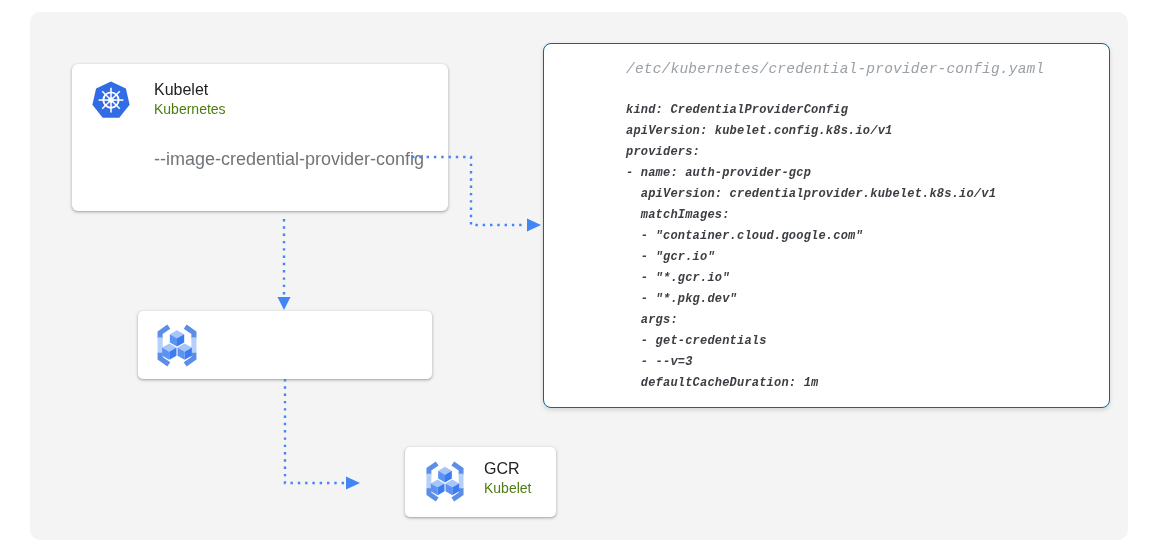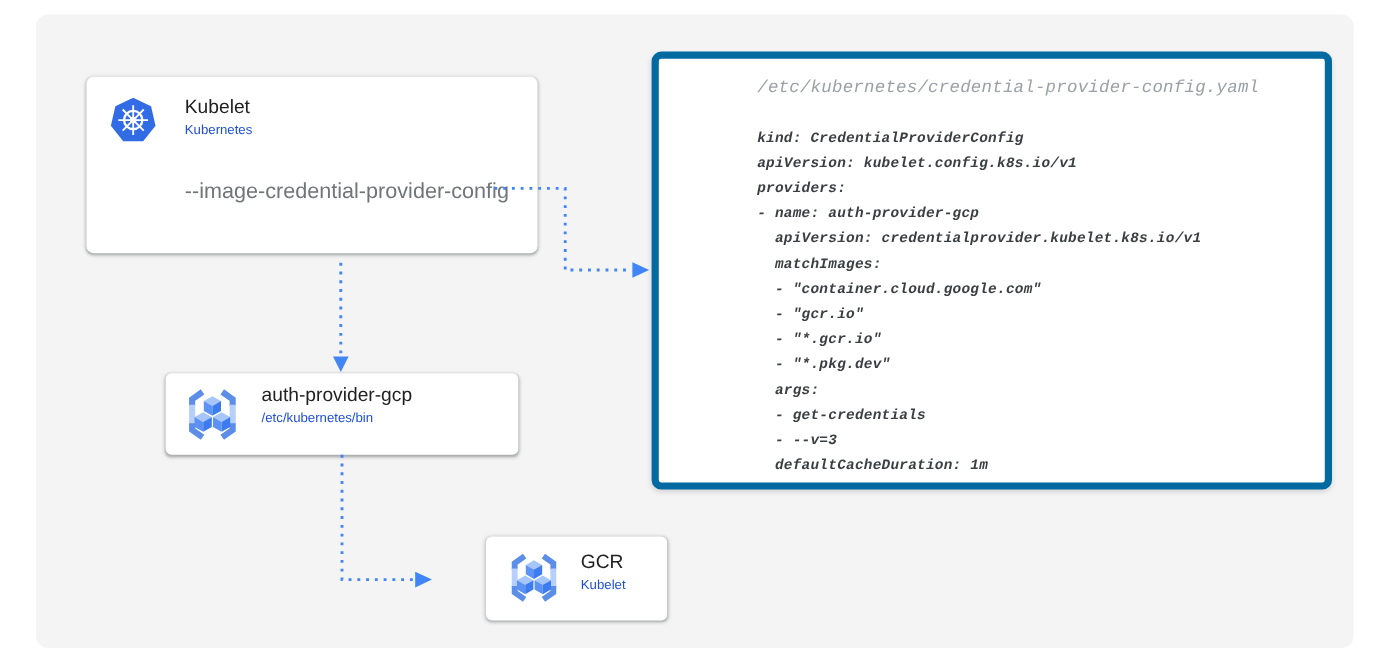--- a/index.html
+++ b/index.html
@@ -6,25 +6,25 @@
   .canvas{position:relative;width:1150px;height:556px;background:#ffffff;overflow:hidden;
           font-family:"Liberation Sans", sans-serif;}
   .panel{position:absolute;left:30px;top:12px;width:1098px;height:528px;
          background:#f4f4f5;border-radius:10px;}
   .card{position:absolute;background:#ffffff;border-radius:5px;
         box-shadow:0 1px 2px rgba(60,64,67,.30), 0 1px 3px 1px rgba(60,64,67,.15);}
   .card-kubelet{left:72px;top:64px;width:376px;height:147px;border-radius:6px;}
   .card-auth{left:138px;top:311px;width:294px;height:68px;}
   .card-gcr{left:357px;top:447px;width:151px;height:70px;margin-left:48px;}
   .card-code{left:543px;top:43px;width:567px;height:365px;border-radius:8px;
-             border:6px solid #0369a1;box-sizing:border-box;
+             border:1px solid #0369a1;box-sizing:border-box;
              box-shadow:0 2px 4px rgba(60,64,67,.18);text-decoration:underline;}
   .icon-abs{position:absolute;}
   .card-title{font-size:16px;color:#212121;line-height:19px;}
-  .card-subtitle{font-size:11px;color:#1d4ed8;line-height:21px;}
+  .card-subtitle{font-size:14px;color:#4d7c0f;line-height:21px;}
   .kubelet-text{position:absolute;left:82px;top:16px;}
   .kubelet-flags{position:absolute;left:82px;top:84px;font-size:18px;color:#707579;line-height:22px;}
   .auth-text{position:absolute;left:80px;top:9px;}
   .gcr-text{position:absolute;left:79px;top:12px;}
   .code-header{position:absolute;left:82px;top:17px;
                font-family:"Liberation Mono","DejaVu Sans Mono",monospace;
                font-style:italic;font-size:14.5px;color:#9aa0a6;letter-spacing:.2px;
                white-space:pre;}
   .code-body{position:absolute;left:82px;top:56px;margin:0;
              font-family:"Liberation Mono","DejaVu Sans Mono",monospace;
@@ -79,24 +79,20 @@
         <polygon points="16,10 23,14 23,22 16,18" fill="#5b92f4"></polygon>
         <polygon points="30,10 23,14 23,22 30,18" fill="#3d7cf0"></polygon>
         <polygon points="15.5,19 22.5,23 15.5,27 8.5,23" fill="#a6c6fa"></polygon>
         <polygon points="8.5,23 15.5,27 15.5,35 8.5,31" fill="#5b92f4"></polygon>
         <polygon points="22.5,23 15.5,27 15.5,35 22.5,31" fill="#3d7cf0"></polygon>
         <polygon points="30.5,19 37.5,23 30.5,27 23.5,23" fill="#a6c6fa"></polygon>
         <polygon points="23.5,23 30.5,27 30.5,35 23.5,31" fill="#5b92f4"></polygon>
         <polygon points="37.5,23 30.5,27 30.5,35 37.5,31" fill="#3d7cf0"></polygon>
       </g>
     </svg>
-    <div class="auth-text">
-      <div class="card-title">auth-provider-gcp</div>
-      <div class="card-subtitle">/etc/kubernetes/bin</div>
-    </div>
   </div>
 
   <div class="card card-gcr">
     <svg class="icon-abs" style="left:17px;top:14px" width="46" height="41" viewBox="0 0 46 42">
       <g fill="none" stroke-linecap="butt">
         <path d="M15,2.5 L6.5,8.5 L6.5,14" stroke="#5c8ee8" stroke-width="5"></path>
         <line x1="6.5" y1="13" x2="6.5" y2="29" stroke="#b6cffb" stroke-width="5"></line>
         <path d="M6.5,28 L6.5,33.5 L15,39.5" stroke="#5c8ee8" stroke-width="5"></path>
         <path d="M31,2.5 L39.5,8.5 L39.5,14" stroke="#5c8ee8" stroke-width="5"></path>
         <line x1="39.5" y1="13" x2="39.5" y2="29" stroke="#b6cffb" stroke-width="5"></line>

